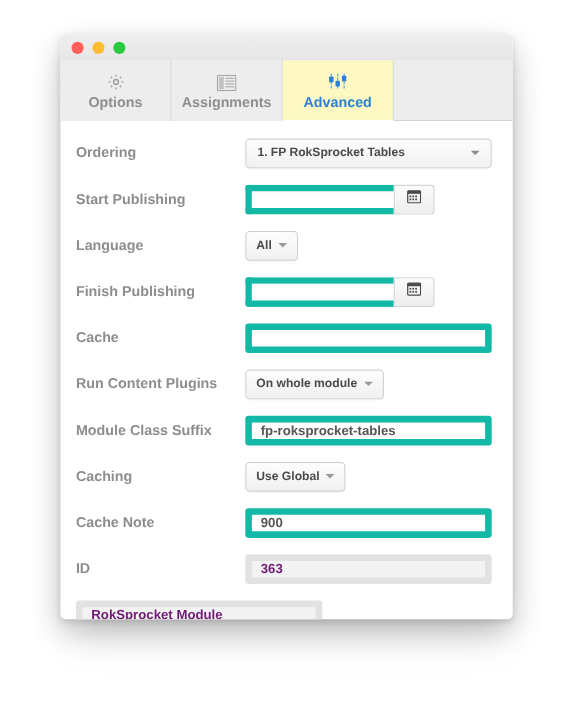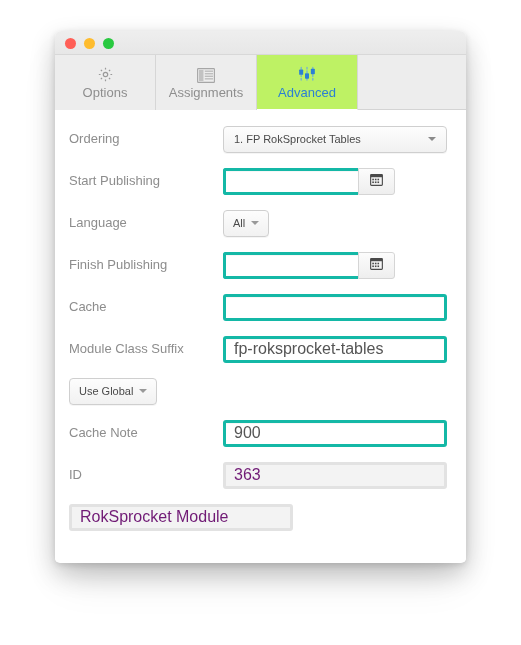--- a/index.html
+++ b/index.html
@@ -57,46 +57,48 @@
     width: 101px;
     height: 55px;
     display: flex;
     flex-direction: column;
     align-items: center;
     justify-content: center;
     gap: 2px;
     border-right: 1px solid #d6d6d6;
     background: #ededed;
     cursor: default;
+    font-weight: bold;
   }
   .tab:first-child { border-left: none; }
   .tab .tab-label {
     font-size: 13px;
     color: #8e8e8e;
     line-height: 15px;
   }
   .tab.active {
-    background: #bef264;
+    background: #fef9c3;
     border-bottom: 1px solid #ffffff;
     margin-bottom: -1px;
   }
   .tab.active .tab-label { color: #2b7fd4; }
   .tab-icon { height: 18px; display: flex; align-items: flex-end; justify-content: center; }
   .tabfill {
     flex: 1;
     background: #ededed;
     border-left: none;
   }
 
   
   .body {
     position: relative;
     height: 452px;
     background: #ffffff;
     padding: 14px 12px 0 0;
+    font-weight: bold;
   }
   .row {
     position: relative;
     display: flex;
     align-items: center;
     height: 30px;
     margin: 0 0 12px 0;
     padding-left: 14px;
   }
   .lbl {
@@ -104,24 +106,24 @@
     font-size: 13px;
     color: #8d8d8d;
     line-height: 16px;
     flex: 0 0 154px;
   }
   .ctl { position: relative; display: flex; align-items: center; }
 
   
   .input {
     height: 27px;
-    border: 3px solid #14b8a6;
+    border: 6px solid #14b8a6;
     border-radius: 3px;
     background: #ffffff;
-    font-size: 16px;
+    font-size: 12px;
     color: #555555;
     padding: 0 8px;
     display: flex;
     align-items: center;
     box-shadow: inset 0 1px 1px rgba(0,0,0,0.035);
   }
   .input.disabled {
     background: #f3f3f3;
     color: #701a75;
     border-color: #e2e2e2;
@@ -300,29 +302,39 @@
         </div>
       </div>
 
       <div class="row">
         <div class="lbl">Cache</div>
         <div class="ctl">
           <div class="input stand" placeholder=""></div>
         </div>
       </div>
 
+      <div class="row">
+        <div class="lbl">Run Content Plugins</div>
+        <div class="ctl">
+          <div class="select auto">
+            <span>On whole module</span>
+            <span class="caret"></span>
+          </div>
+        </div>
+      </div>
 
       <div class="row">
         <div class="lbl">Module Class Suffix</div>
         <div class="ctl">
           <div class="input stand">fp-roksprocket-tables</div>
         </div>
       </div>
 
       <div class="row">
+        <div class="lbl">Caching</div>
         <div class="ctl">
           <div class="select auto">
             <span>Use Global</span>
             <span class="caret"></span>
           </div>
         </div>
       </div>
 
       <div class="row">
         <div class="lbl">Cache Note</div>

